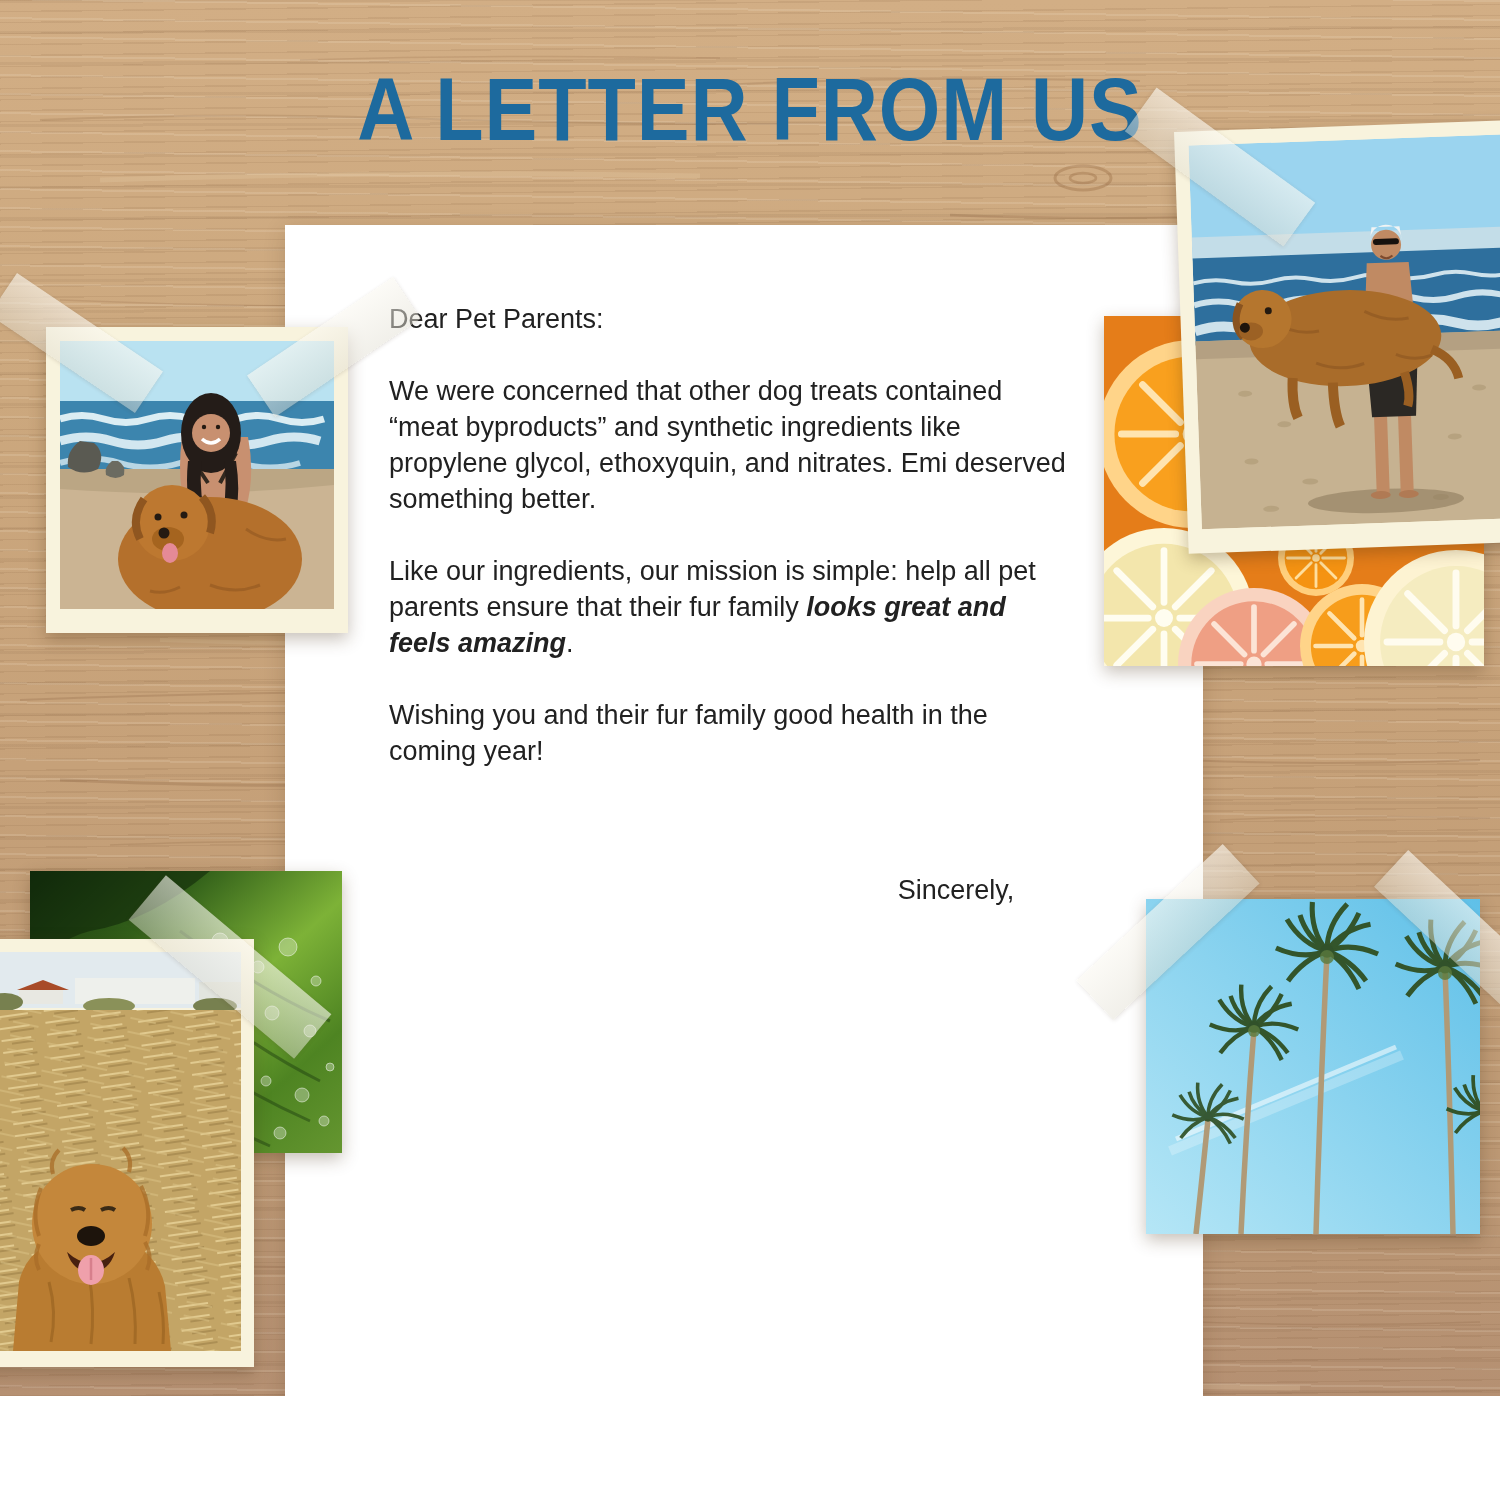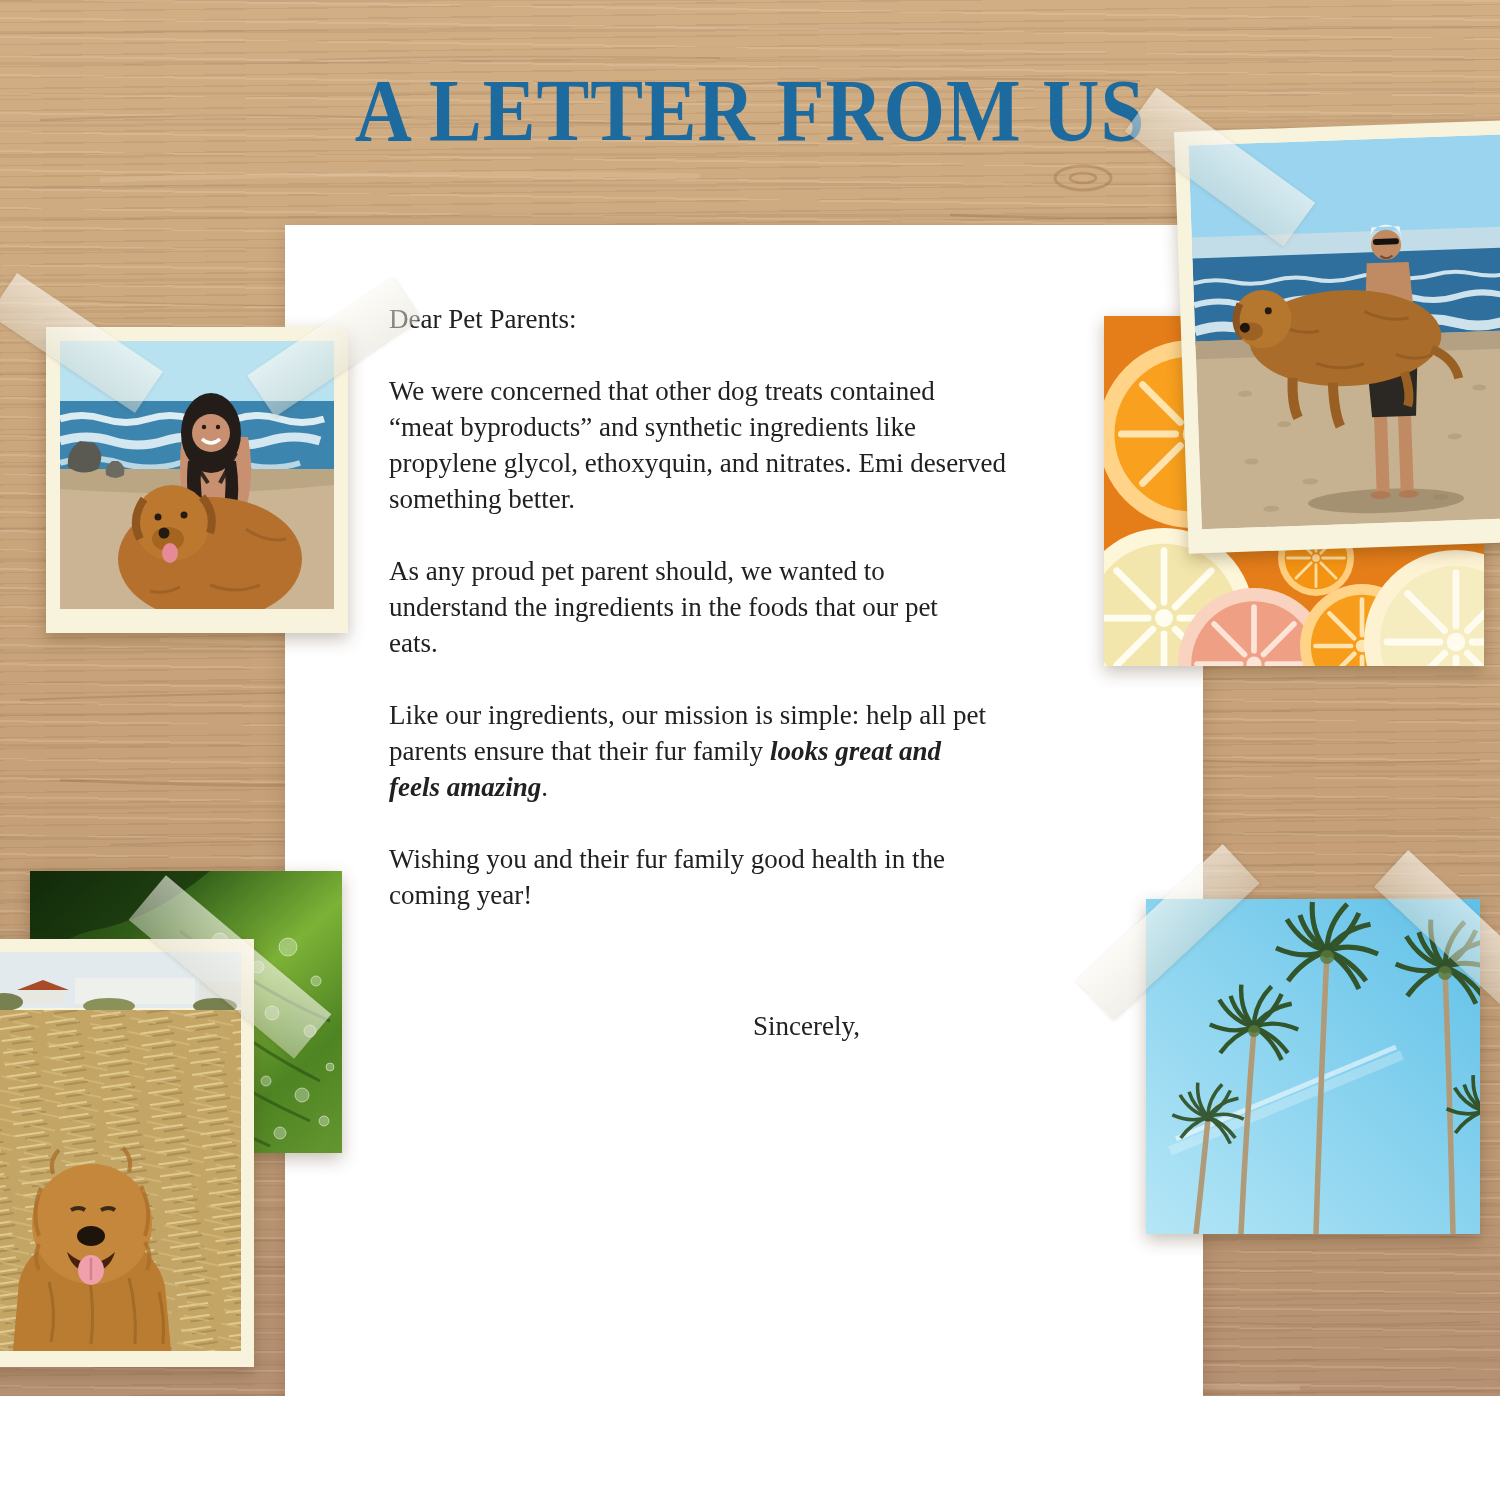--- a/index.html
+++ b/index.html
@@ -1,18 +1,18 @@
 <!DOCTYPE html>
 <html><head>
 <meta charset="utf-8">
 <style>
   html,body{margin:0;padding:0;background:#ffffff;}
   .canvas{
     position:relative;width:1500px;height:1396px;margin:0 auto;
-    overflow:hidden;font-family:Liberation Serif, serif;
+    overflow:hidden;font-family:Liberation Sans, sans-serif;
   }
   
   .wood{
     position:absolute;inset:0;z-index:0;
     background:
       repeating-linear-gradient(179.3deg, rgba(110,72,40,.10) 0 1.5px, transparent 1.5px 11px),
       repeating-linear-gradient(180.8deg, rgba(255,244,226,.14) 0 2px, transparent 2px 19px),
       repeating-linear-gradient(179.8deg, rgba(90,58,32,.07) 0 3px, transparent 3px 31px),
       linear-gradient(180deg,#d2ae85 0%,#cca87e 28%,#c6a179 55%,#bd9974 80%,#b59072 100%);
   }
@@ -28,21 +28,21 @@
     position:absolute;left:285px;top:225px;width:918px;height:1199px;z-index:2;
     background:#ffffff;box-shadow:0 5px 20px rgba(70,45,20,.18);
   }
   .letter{
     position:absolute;left:104px;top:76px;right:36px;
     font-size:27px;line-height:36px;color:#212121;
   }
   .letter p{margin:0 0 36px 0;white-space:pre-line;}
   .letter .b{font-weight:bold;font-style:italic;}
   .closing{padding-left:356px;line-height:46px;white-space:pre-line;}
-  .closing p{margin:8px;line-height:46px;}
+  .closing p{margin:16px;line-height:46px;text-align:center;}
   
   .photo,.polaroid{position:absolute;box-shadow:0 6px 16px rgba(70,45,20,.30);}
   .photo svg,.polaroid svg{display:block;}
   .polaroid{padding:14px 14px 24px 14px;}
   .pol-man{left:1174px;top:132px;width:316px;height:384px;z-index:4;transform:rotate(-2deg);transform-origin:0 0;}
   .pol-woman{left:46px;top:327px;width:274px;height:268px;z-index:4;}
   .pol-dog{left:-24px;top:939px;width:252px;height:399px;z-index:4;padding:13px 13px 16px 13px;}
   .ph-citrus{left:1104px;top:316px;width:380px;height:350px;z-index:3;}
   .ph-leaf{left:30px;top:871px;width:312px;height:282px;z-index:3;}
   .ph-palms{left:1146px;top:899px;width:334px;height:335px;z-index:3;}
@@ -99,23 +99,20 @@
 
   <h1 class="title" style="color: rgb(29, 106, 158);">A LETTER FROM US</h1>
 
   <div class="paper" style="background-color: rgb(255, 255, 255);">
     <div class="letter">
       <p>Dear Pet Parents:</p>
       <p><span>We were concerned that other dog treats contained
 “meat byproducts” and synthetic ingredients like
 propylene glycol, ethoxyquin, and nitrates. Emi deserved
 something better.</span></p>
-      <p><span>As any proud pet parent should, we wanted to
-understand the ingredients in the foods that our pet
-eats.</span></p>
       <p><span>Like our ingredients, our mission is simple: help all pet
 parents ensure that their fur family </span><span class="b">looks great and
 feels amazing</span><span>.</span></p>
       <p><span>Wishing you and their fur family good health in the
 coming year!</span></p>
       <div class="closing">
         <p>Sincerely,</p>
       </div>
     </div>
   </div>

